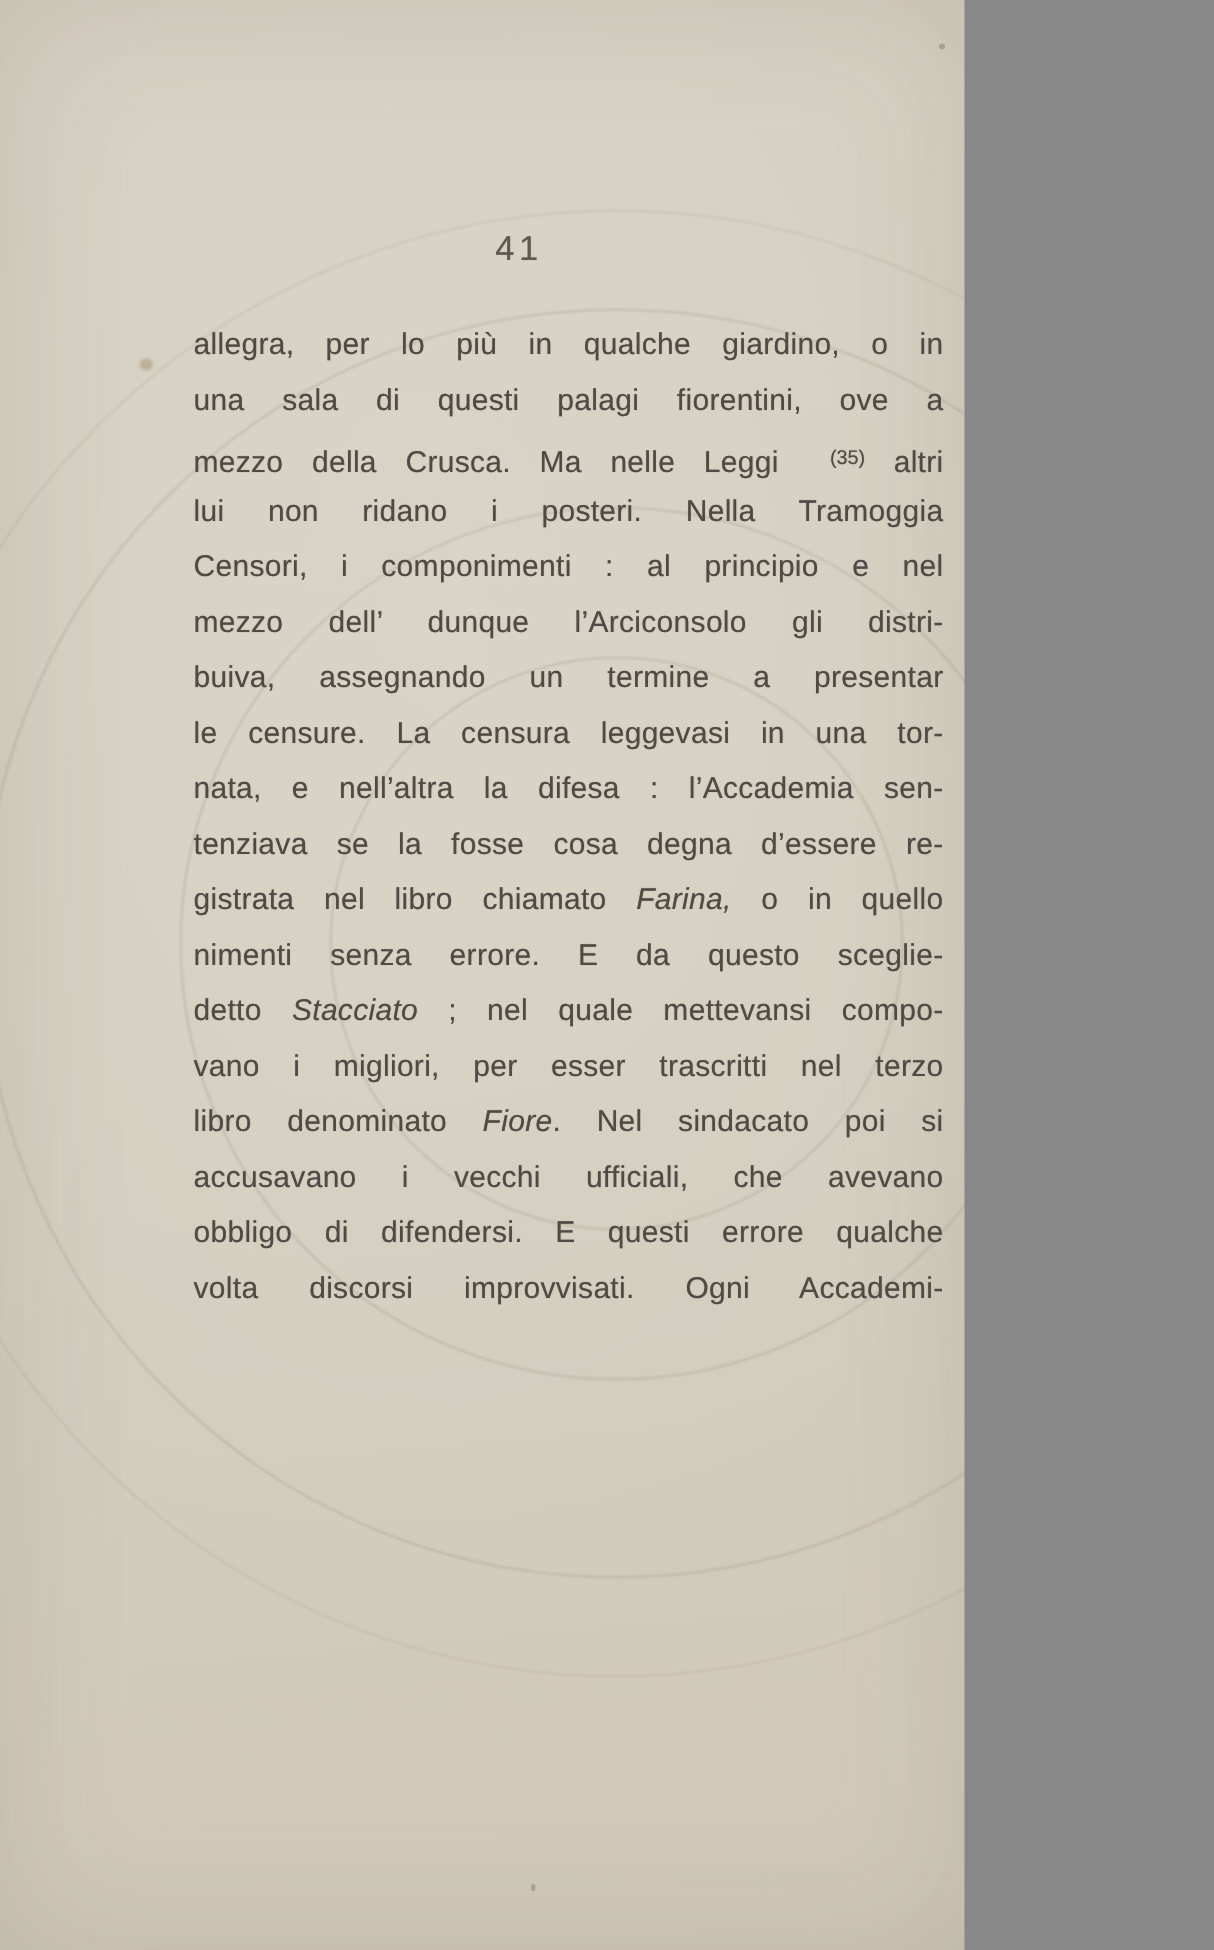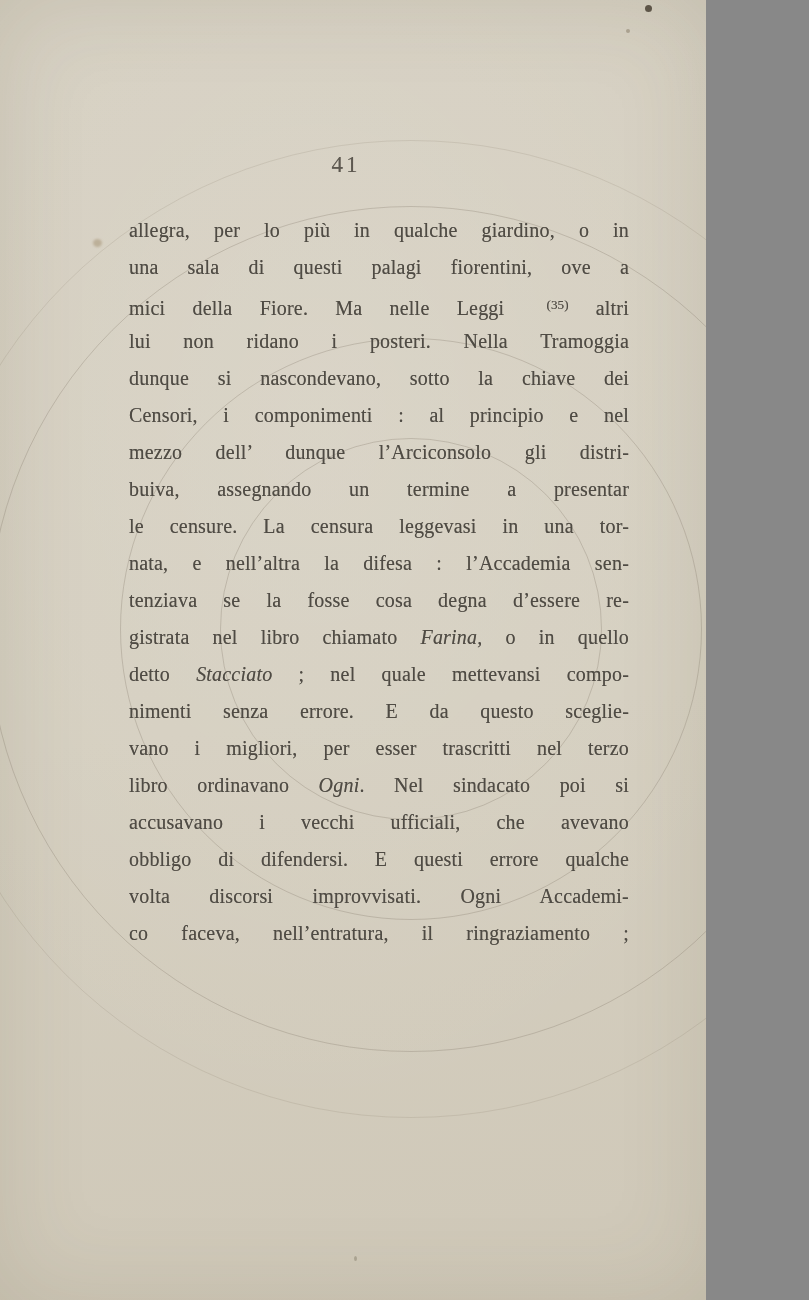--- a/index.html
+++ b/index.html
@@ -2,28 +2,28 @@
 <html style="--paper: #d6d0c2; --ink: #4f4b44; --number-ink: #5d5850;"><head>
 <meta charset="utf-8">
 <style>
   html, body {
     margin: 0;
     padding: 0;
     background: #888;
   }
   .page {
     position: relative;
-    width: 706px;
+    width: 643px;
     height: 1300px;
     overflow: hidden;
     background:
       radial-gradient(120% 90% at 45% 32%, rgba(255,255,255,0.10), rgba(0,0,0,0) 62%),
       linear-gradient(175deg, var(--paper, #d6d0c2) 0%, #d5cfc0 55%, #cfc8b8 100%);
     box-shadow: inset 0 0 90px rgba(92,82,60,0.14);
-    font-family: Liberation Serif, serif;
+    font-family: Liberation Sans, sans-serif;
   }
   
   .stamp {
     position: absolute;
     border-radius: 50%;
     border: 1.5px solid rgba(122,113,96,0.28);
     filter: blur(0.7px);
     pointer-events: none;
   }
   .stamp.c1 { left: 220px; top: 438px; width: 380px; height: 380px; }
@@ -84,37 +84,35 @@
   <div class="stamp c4"></div>
   <div class="stamp c3"></div>
   <div class="stamp c2"></div>
   <div class="stamp c1"></div>
 
   <div class="page-number">41</div>
 
   <div class="text-block" id="text-block">
       <div class="line"><span>allegra, per lo più in qualche giardino, o in</span></div>
       <div class="line"><span>una sala di questi palagi fiorentini, ove a</span></div>
-      <div class="line"><span>mici della Fiore. Ma nelle Leggi </span><span class="sup">(35)</span><span> altri</span></div>
+      <div class="line"><span>mezzo della Crusca. Ma nelle Leggi </span><span class="sup">(35)</span><span> altri</span></div>
       <div class="line"><span>lui non ridano i posteri. Nella Tramoggia</span></div>
-      <div class="line"><span>dunque si nascondevano, sotto la chiave dei</span></div>
       <div class="line"><span>Censori, i componimenti : al principio e nel</span></div>
       <div class="line"><span>mezzo dell’ dunque l’Arciconsolo gli distri-</span></div>
       <div class="line"><span>buiva, assegnando un termine a presentar</span></div>
       <div class="line"><span>le censure. La censura leggevasi in una tor-</span></div>
       <div class="line"><span>nata, e nell’altra la difesa : l’Accademia sen-</span></div>
       <div class="line"><span>tenziava se la fosse cosa degna d’essere re-</span></div>
       <div class="line"><span>gistrata nel libro chiamato </span><span class="it">Farina,</span><span> o in quello</span></div>
+      <div class="line"><span>nimenti senza errore. E da questo sceglie-</span></div>
       <div class="line"><span>detto </span><span class="it">Stacciato</span><span> ; nel quale mettevansi compo-</span></div>
-      <div class="line"><span>nimenti senza errore. E da questo sceglie-</span></div>
       <div class="line"><span>vano i migliori, per esser trascritti nel terzo</span></div>
-      <div class="line"><span>libro ordinavano </span><span class="it">Ogni</span><span>. Nel sindacato poi si</span></div>
+      <div class="line"><span>libro denominato </span><span class="it">Fiore</span><span>. Nel sindacato poi si</span></div>
       <div class="line"><span>accusavano i vecchi ufficiali, che avevano</span></div>
       <div class="line"><span>obbligo di difendersi. E questi errore qualche</span></div>
       <div class="line"><span>volta discorsi improvvisati. Ogni Accademi-</span></div>
-      <div class="line"><span>co faceva, nell’entratura, il ringraziamento ;</span></div>
     </div>
 
   <div class="speck s1"></div>
   <div class="speck s2"></div>
   <div class="speck s3"></div>
   <div class="speck s4"></div>
 </div>
 
 </body></html>

